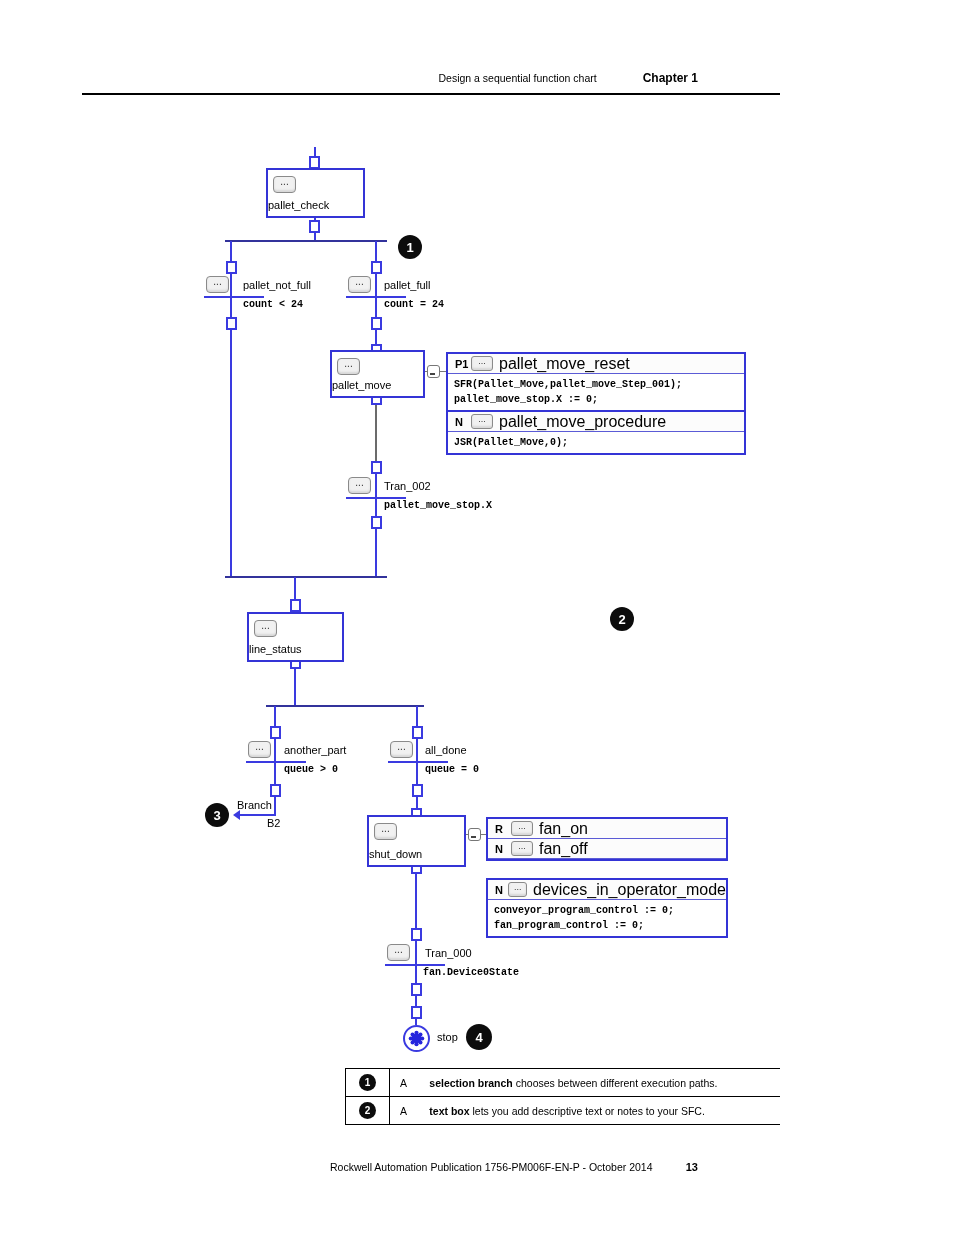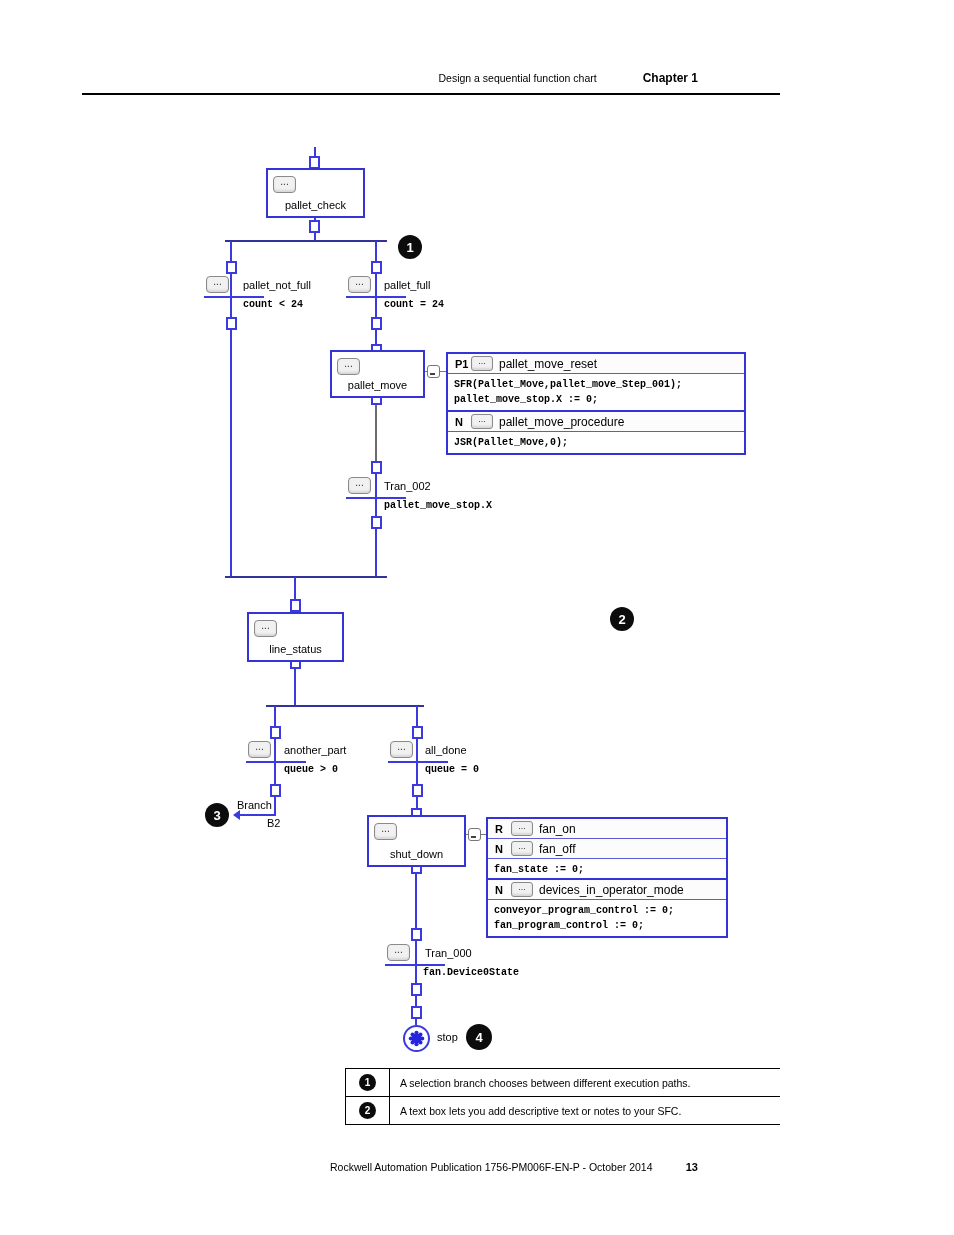--- a/index.html
+++ b/index.html
@@ -20,40 +20,40 @@
   .bar{position:absolute;height:2px;background:#3a3ae0;}
   .jumpw{position:absolute;height:2px;background:#3a3ae0;}
   .arrow-left{position:absolute;width:0;height:0;border-top:5px solid transparent;
               border-bottom:5px solid transparent;border-right:7px solid #3a3ae0;}
 
   
   .conn{position:absolute;width:7px;height:9px;background:#fff;border:2px solid #3a3ae0;}
 
   
   .step{position:absolute;background:#fff;border:2px solid #3434d6;box-sizing:border-box;}
-  .step-label{position:absolute;left:0;right:0;bottom:5px;text-align:center;font-size:11px;}
+  .step-label{position:absolute;left:0;right:0;bottom:5px;text-align:left;font-size:11px;}
   .dots{position:absolute;width:21px;height:15px;background:#f1f1f1;border:1px solid #8a8a8a;
         border-radius:4px;font-size:10px;line-height:9px;text-align:center;color:#333;
         box-shadow:inset 0 -2px 2px #d7d7d7;}
   .dots.inbox{left:5px;top:6px;}
 
   
   .tname{position:absolute;font-size:11px;white-space:nowrap;}
   .tcond{position:absolute;font-family:"Liberation Mono",monospace;font-weight:bold;
          font-size:10px;white-space:nowrap;}
 
   
   .ablock{position:absolute;border:2px solid #3434d6;background:#fff;box-sizing:border-box;}
   .ab-row{display:flex;align-items:center;height:19px;border-bottom:1px solid #5b5bd6;
           background:#fcfcfc;position:relative;}
   .ab-q{width:16px;margin-left:7px;font-size:11px;font-weight:bold;}
   .ab-dots{position:relative;width:20px;height:13px;background:#f1f1f1;border:1px solid #8a8a8a;
            border-radius:3px;font-size:9px;line-height:8px;text-align:center;color:#333;
            box-shadow:inset 0 -2px 2px #d7d7d7;margin-right:6px;}
-  .ab-name{font-size:12px;white-space:nowrap;}
+  .ab-name{font-size:16px;white-space:nowrap;}
   .ab-body{padding:3px 6px 3px 6px;font-family:"Liberation Mono",monospace;font-weight:bold;
            font-size:10px;line-height:15px;white-space:nowrap;}
   .stub{position:absolute;width:13px;height:13px;background:#fff;border:1px solid #777;
         border-radius:3px;box-sizing:border-box;}
   .stub::after{content:"";position:absolute;left:2px;bottom:2px;width:5px;height:2px;background:#444;}
   .stubline{position:absolute;height:1px;background:#777;}
 
   
   .textbox{position:absolute;background:#fff;border:1px solid #8f8f8f;outline:1px solid #dcdcdc;
            box-sizing:border-box;padding:3px 5px;font-size:11px;}
@@ -78,21 +78,21 @@
   
   .notes{position:absolute;left:345px;top:1068px;width:528px;border:1px solid #000;
          box-sizing:border-box;}
   .notes .nrow{display:flex;height:27px;align-items:center;}
   .notes .nrow + .nrow{border-top:1px solid #000;}
   .notes .ncell-badge{width:44px;height:100%;border-right:1px solid #000;display:flex;
          align-items:center;justify-content:center;box-sizing:border-box;}
   .notes .nbadge{width:17px;height:17px;border-radius:50%;background:#0c0c0c;color:#fff;
          font-weight:bold;font-size:10px;display:flex;align-items:center;justify-content:center;}
   .notes .ncell-text{flex:1;padding-left:10px;font-size:10.5px;}
-  .notes b{font-weight:normal;}
+  .notes b{font-weight:bold;margin-left:20px;}
 </style>
 </head>
 <body>
 
 <div class="page">
 
   <div class="hdr">
     <span>Design a sequential function chart</span><span class="chap">Chapter 1</span>
   </div>
   <div class="hdr-rule"></div>
@@ -223,23 +223,20 @@
     <div class="ab-row">
       <span class="ab-q">R</span>
       <span class="ab-dots">...</span>
       <span class="ab-name">fan_on</span>
     </div>
     <div class="ab-row">
       <span class="ab-q">N</span>
       <span class="ab-dots">...</span>
       <span class="ab-name">fan_off</span>
     </div>
-    <div class="ab-body">
-      <div>fan_state := 0;</div>
-    </div>
   </div>
 
   <div class="ablock" style="left:486px;top:878px;width:242px;">
     <div class="ab-row">
       <span class="ab-q">N</span>
       <span class="ab-dots">...</span>
       <span class="ab-name">devices_in_operator_mode</span>
     </div>
     <div class="ab-body">
       <div>conveyor_program_control := 0;</div>

